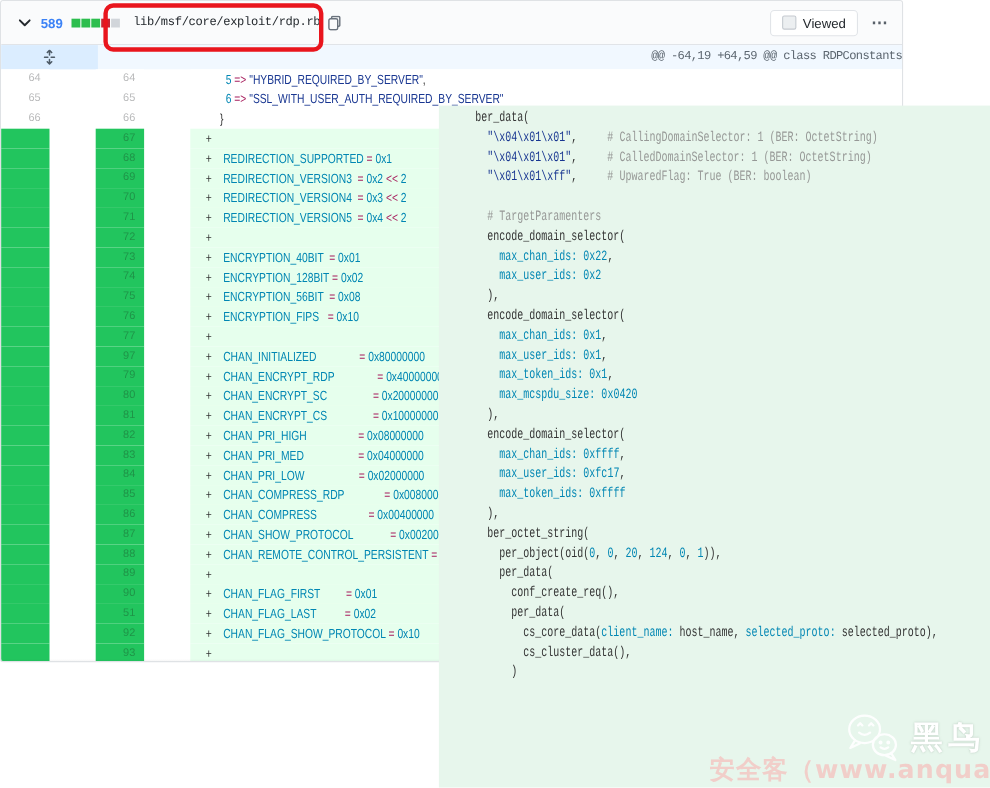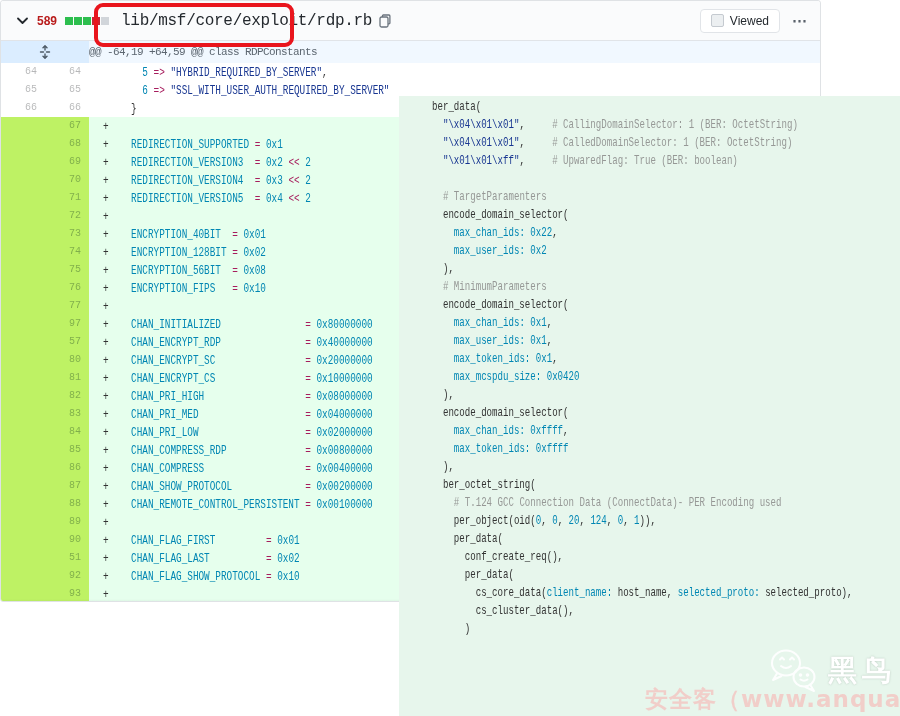--- a/index.html
+++ b/index.html
@@ -13,55 +13,55 @@
     position:absolute;left:0;top:0;width:821px;height:602px;
     border:1px solid #dfe2e5;border-radius:3px;background:#fff;
     overflow:hidden;box-sizing:border-box;
   }
   .file-header{
     height:40px;background:#fafbfc;border-bottom:1px solid #e1e4e8;
     display:flex;align-items:center;padding:0 12px 0 16px;box-sizing:border-box;
     position:relative;border-radius:3px 3px 0 0;
   }
   .chev{display:flex;align-items:center;margin-right:9px;cursor:pointer;}
-  .changes-count{font-size:12px;color:#b91c1c;font-weight:600;margin-right:8px;}
+  .changes-count{font-size:12px;color:#3b82f6;font-weight:600;margin-right:8px;}
   .diffstat{display:flex;gap:1px;margin-right:12px;}
   .diffstat i{width:8px;height:8px;display:block;}
   .file-path{
     font-family:"Liberation Mono","DejaVu Sans Mono",monospace;
-    font-size:16px;color:#24292e;margin-right:6px;letter-spacing:-0.3px;
+    font-size:11px;color:#24292e;margin-right:6px;letter-spacing:-0.3px;
   }
   .copy-btn{display:flex;align-items:center;cursor:pointer;}
   .spacer{flex:1;}
   .viewed-btn{
     display:flex;align-items:center;gap:6px;background:#fff;border:1px solid #e1e4e8;
     border-radius:4px;padding:4px 10px;font-size:12px;color:#24292e;cursor:pointer;
   }
   .viewed-checkbox{width:11px;height:11px;background:#eceff1;border:1px solid #c5cad0;border-radius:2px;display:inline-block;}
   .kebab{font-size:15px;font-weight:700;color:#586069;margin-left:12px;letter-spacing:1px;cursor:pointer;line-height:1;}
   
   .red-annotation{
     position:absolute;left:93px;top:2px;width:192px;height:36px;
     border:4px solid #e9151d;border-radius:9px;pointer-events:none;z-index:5;
   }
   
   .hunk-row{height:22px;display:flex;background:#f1f8ff;}
   .hunk-gutter{width:88px;background:#dbedff;display:flex;align-items:center;justify-content:center;cursor:pointer;}
   .hunk-text{
     flex:1;font-family:"Liberation Mono","DejaVu Sans Mono",monospace;font-size:11px;
-    line-height:22px;color:#5c6670;letter-spacing:-0.6px;white-space:pre;
-  }
-  
-  .drow{height:18px;display:flex;font-family:Liberation Mono, monospace;}
+    line-height:22px;color:#5c6670;letter-spacing:-0.6px;white-space:pre;text-align:right;
+  }
+  
+  .drow{height:18px;display:flex;font-family:Liberation Sans, sans-serif;gap:42px;}
   .ln{
     width:36px;padding-right:8px;text-align:right;font-size:10px;line-height:18px;
     color:rgba(27,31,35,.32);flex:none;cursor:pointer;
   }
   .drow.ctx .ln{background:#fff;}
-  .drow.add .ln{background:#bef264;color:rgba(27,63,35,.38);}
+  .drow.add .ln{background:#22c55e;color:rgba(27,63,35,.38);}
   .codecell{flex:1;padding-left:14px;overflow:hidden;}
   .drow.ctx .codecell{background:#fff;}
   .drow.add .codecell{background:#e6ffed;}
   .inner{
     display:inline-block;transform:scaleX(.78);transform-origin:0 0;
     font-size:12px;line-height:18px;white-space:pre;
   }
   .panel-fade{position:absolute;left:0;top:598px;width:400px;height:5px;
     background:linear-gradient(#0000,rgba(27,31,35,.10));}
   
@@ -208,21 +208,21 @@
         <span class="ln">77</span>
         <span class="codecell"><span class="inner"><span class="t-p">+</span></span></span>
       </div>
       <div class="drow add">
         <span class="ln"></span>
         <span class="ln">97</span>
         <span class="codecell"><span class="inner"><span class="t-p">+    </span><span class="t-n">CHAN_INITIALIZED</span><span class="t-p">               </span><span class="t-o">=</span><span class="t-p"> </span><span class="t-n">0x80000000</span></span></span>
       </div>
       <div class="drow add">
         <span class="ln"></span>
-        <span class="ln">57</span>
+        <span class="ln">79</span>
         <span class="codecell"><span class="inner"><span class="t-p">+    </span><span class="t-n">CHAN_ENCRYPT_RDP</span><span class="t-p">               </span><span class="t-o">=</span><span class="t-p"> </span><span class="t-n">0x40000000</span></span></span>
       </div>
       <div class="drow add">
         <span class="ln"></span>
         <span class="ln">80</span>
         <span class="codecell"><span class="inner"><span class="t-p">+    </span><span class="t-n">CHAN_ENCRYPT_SC</span><span class="t-p">                </span><span class="t-o">=</span><span class="t-p"> </span><span class="t-n">0x20000000</span></span></span>
       </div>
       <div class="drow add">
         <span class="ln"></span>
         <span class="ln">81</span>
@@ -297,33 +297,32 @@
       <div class="oline"><span class="inner"><span class="t-p">ber_data(</span></span></div>
       <div class="oline"><span class="inner"><span class="t-p">  </span><span class="t-s">"\x04\x01\x01"</span><span class="t-p">,     </span><span class="t-c"># CallingDomainSelector: 1 (BER: OctetString)</span></span></div>
       <div class="oline"><span class="inner"><span class="t-p">  </span><span class="t-s">"\x04\x01\x01"</span><span class="t-p">,     </span><span class="t-c"># CalledDomainSelector: 1 (BER: OctetString)</span></span></div>
       <div class="oline"><span class="inner"><span class="t-p">  </span><span class="t-s">"\x01\x01\xff"</span><span class="t-p">,     </span><span class="t-c"># UpwaredFlag: True (BER: boolean)</span></span></div>
       <div class="oline"><span class="inner"></span></div>
       <div class="oline"><span class="inner"><span class="t-p">  </span><span class="t-c"># TargetParamenters</span></span></div>
       <div class="oline"><span class="inner"><span class="t-p">  encode_domain_selector(</span></span></div>
       <div class="oline"><span class="inner"><span class="t-p">    </span><span class="t-n">max_chan_ids:</span><span class="t-p"> </span><span class="t-n">0x22</span><span class="t-p">,</span></span></div>
       <div class="oline"><span class="inner"><span class="t-p">    </span><span class="t-n">max_user_ids:</span><span class="t-p"> </span><span class="t-n">0x2</span></span></div>
       <div class="oline"><span class="inner"><span class="t-p">  ),</span></span></div>
-      <div class="oline"><span class="inner"><span class="t-p">  </span><span class="t-c"># MinimumParameters</span></span></div>
       <div class="oline"><span class="inner"><span class="t-p">  encode_domain_selector(</span></span></div>
       <div class="oline"><span class="inner"><span class="t-p">    </span><span class="t-n">max_chan_ids:</span><span class="t-p"> </span><span class="t-n">0x1</span><span class="t-p">,</span></span></div>
       <div class="oline"><span class="inner"><span class="t-p">    </span><span class="t-n">max_user_ids:</span><span class="t-p"> </span><span class="t-n">0x1</span><span class="t-p">,</span></span></div>
       <div class="oline"><span class="inner"><span class="t-p">    </span><span class="t-n">max_token_ids:</span><span class="t-p"> </span><span class="t-n">0x1</span><span class="t-p">,</span></span></div>
       <div class="oline"><span class="inner"><span class="t-p">    </span><span class="t-n">max_mcspdu_size:</span><span class="t-p"> </span><span class="t-n">0x0420</span></span></div>
       <div class="oline"><span class="inner"><span class="t-p">  ),</span></span></div>
       <div class="oline"><span class="inner"><span class="t-p">  encode_domain_selector(</span></span></div>
       <div class="oline"><span class="inner"><span class="t-p">    </span><span class="t-n">max_chan_ids:</span><span class="t-p"> </span><span class="t-n">0xffff</span><span class="t-p">,</span></span></div>
+      <div class="oline"><span class="inner"><span class="t-p">    </span><span class="t-n">max_user_ids:</span><span class="t-p"> </span><span class="t-n">0xfc17</span><span class="t-p">,</span></span></div>
       <div class="oline"><span class="inner"><span class="t-p">    </span><span class="t-n">max_token_ids:</span><span class="t-p"> </span><span class="t-n">0xffff</span></span></div>
       <div class="oline"><span class="inner"><span class="t-p">  ),</span></span></div>
       <div class="oline"><span class="inner"><span class="t-p">  ber_octet_string(</span></span></div>
-      <div class="oline"><span class="inner"><span class="t-p">    </span><span class="t-c"># T.124 GCC Connection Data (ConnectData)- PER Encoding used</span></span></div>
       <div class="oline"><span class="inner"><span class="t-p">    per_object(oid(</span><span class="t-n">0</span><span class="t-p">, </span><span class="t-n">0</span><span class="t-p">, </span><span class="t-n">20</span><span class="t-p">, </span><span class="t-n">124</span><span class="t-p">, </span><span class="t-n">0</span><span class="t-p">, </span><span class="t-n">1</span><span class="t-p">)),</span></span></div>
       <div class="oline"><span class="inner"><span class="t-p">    per_data(</span></span></div>
       <div class="oline"><span class="inner"><span class="t-p">      conf_create_req(),</span></span></div>
       <div class="oline"><span class="inner"><span class="t-p">      per_data(</span></span></div>
       <div class="oline"><span class="inner"><span class="t-p">        cs_core_data(</span><span class="t-n">client_name:</span><span class="t-p"> host_name, </span><span class="t-n">selected_proto:</span><span class="t-p"> selected_proto),</span></span></div>
       <div class="oline"><span class="inner"><span class="t-p">        cs_cluster_data(),</span></span></div>
       <div class="oline"><span class="inner"><span class="t-p">      )</span></span></div>
     </div>
 </div>
 

